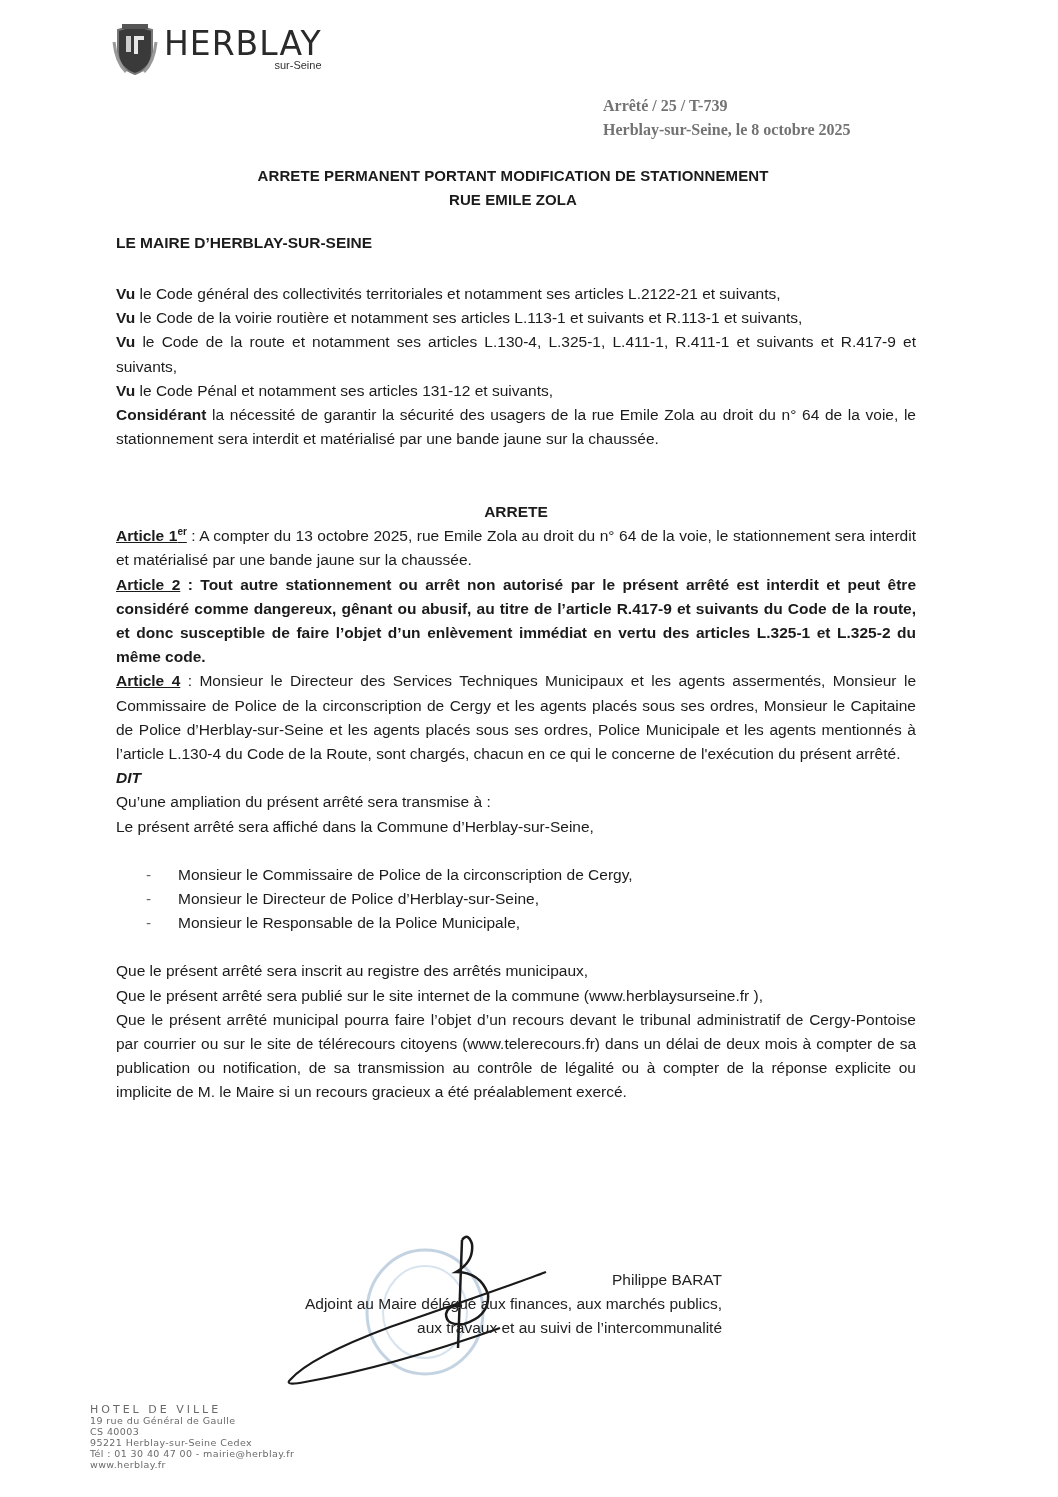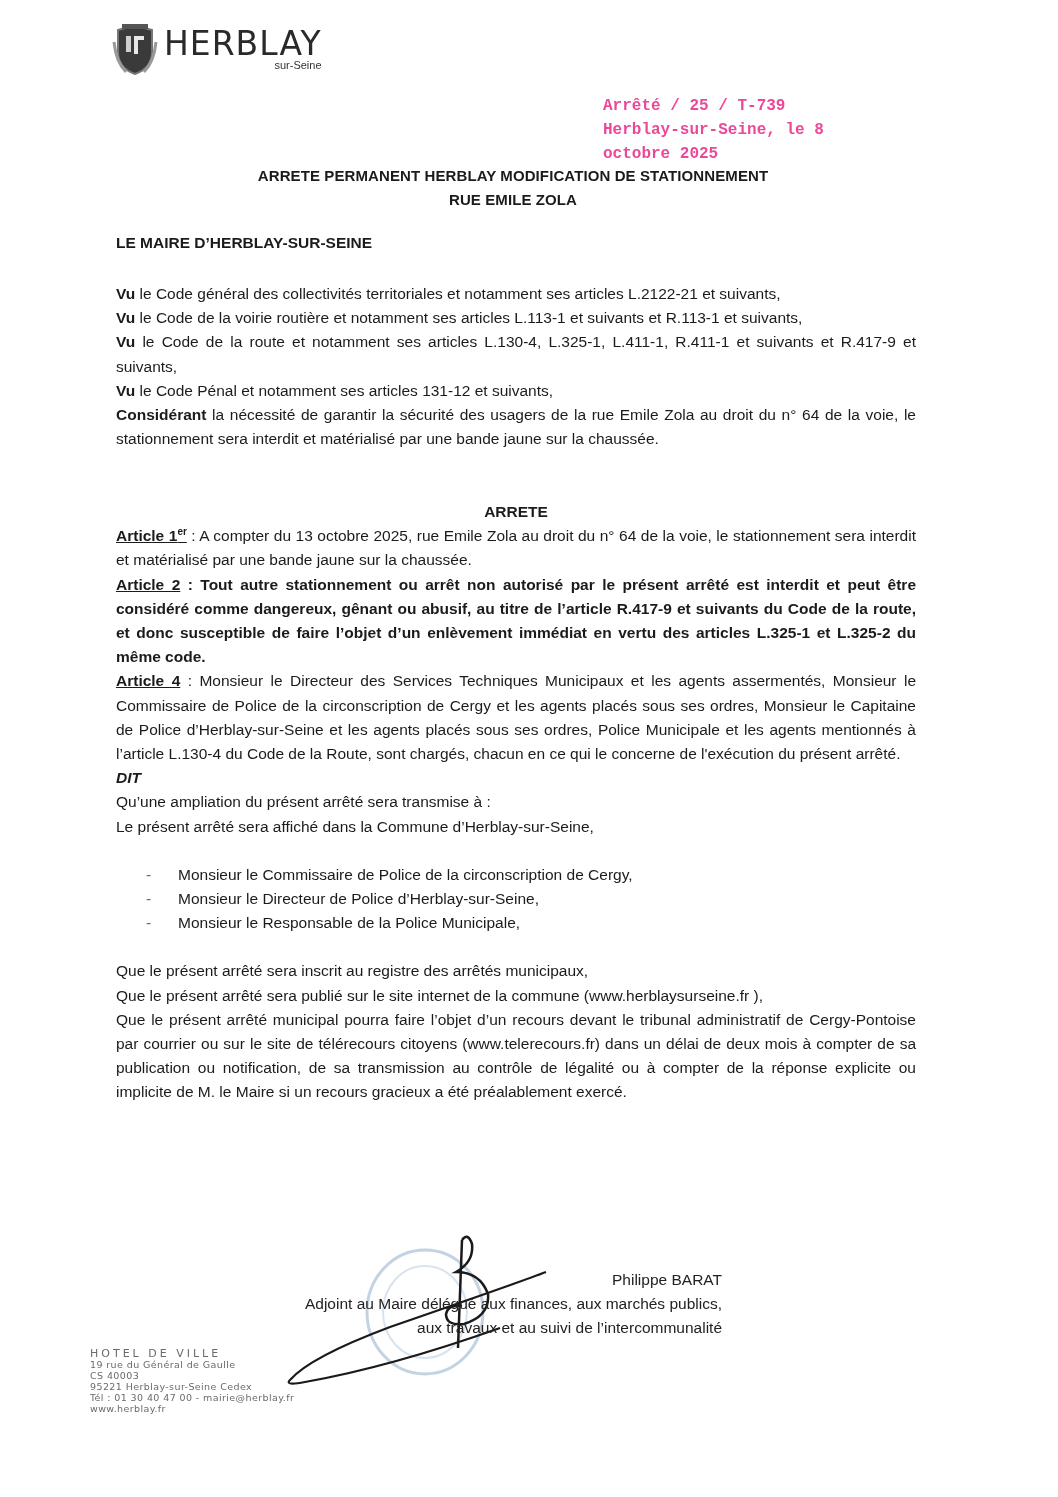--- a/index.html
+++ b/index.html
@@ -3,35 +3,35 @@
 <meta charset="utf-8">
 <style>
   html, body { margin:0; padding:0; background:#ffffff; }
   body { width:1058px; height:1497px; position:relative; overflow:hidden; font-family:"Liberation Sans", sans-serif; color:#1b1b1b; }
   .page { position:absolute; left:0; top:0; width:854px; height:1497px; }
   .logo { position:absolute; left:112px; top:22px; display:flex; align-items:center; }
   .crest { width:46px; height:54px; }
   .brand { margin-left:6px; display:flex; flex-direction:column; }
   .brand-name { font-family:"DejaVu Sans", sans-serif; font-size:33px; letter-spacing:1px; color:#2a2a2a; line-height:34px; font-weight:normal; }
   .brand-sub { font-size:11px; color:#333; align-self:flex-end; margin-top:-2px; }
-  .ref { position:absolute; left:603px; top:94px; font-family:Liberation Mono, monospace; font-weight:bold; font-size:16px; line-height:24px; color:#ec4899; }
+  .ref { position:absolute; left:603px; top:94px; font-family:Liberation Serif, serif; font-weight:bold; font-size:16px; line-height:24px; color:#737373; }
   .title { position:absolute; left:0; width:1026px; top:164px; text-align:center; font-weight:bold; font-size:15px; line-height:24px; letter-spacing:0.1px; }
   .maire { position:absolute; left:116px; top:234px; font-weight:bold; font-size:15.5px; }
   .body { position:absolute; left:116px; width:800px; font-size:15.5px; line-height:24.2px; text-align:justify; }
   .body p { margin:0; }
   .b { font-weight:bold; }
   .u { text-decoration:underline; font-weight:bold; }
   .center { text-align:center; font-weight:bold; }
   .it { font-style:italic; font-weight:bold; }
   ul.ampl { list-style:none; margin:0; padding:0; }
   ul.ampl li { position:relative; padding-left:62px; line-height:24.2px; }
   ul.ampl li .dash { position:absolute; left:30px; color:#666; }
   .sig { position:absolute; right:132px; top:1268px; text-align:right; font-size:15.5px; line-height:24px; color:#222; }
   .sig-draw { position:absolute; left:250px; top:1232px; width:300px; height:170px; }
-  .footer { position:absolute; left:90px; top:1348px; font-family:"DejaVu Sans", sans-serif; font-size:9.5px; line-height:11px; color:#6a6a6a; letter-spacing:0.4px; }
+  .footer { position:absolute; left:90px; top:1404px; font-family:"DejaVu Sans", sans-serif; font-size:9.5px; line-height:11px; color:#6a6a6a; letter-spacing:0.4px; }
   .footer .h { letter-spacing:3px; font-size:11px; }
   sup { font-size:10px; }
 </style>
 </head>
 <body>
 
 <div class="page">
 
   <div class="logo">
     <svg class="crest" viewBox="0 0 46 54">
@@ -46,21 +46,21 @@
       <span class="brand-sub">sur-Seine</span>
     </div>
   </div>
 
   <div class="ref">
     <div>Arrêté / 25 / T-739</div>
     <div>Herblay-sur-Seine, le 8 octobre 2025</div>
   </div>
 
   <div class="title">
-    <div>ARRETE PERMANENT HERBLAY MODIFICATION DE STATIONNEMENT</div>
+    <div>ARRETE PERMANENT PORTANT MODIFICATION DE STATIONNEMENT</div>
     <div>RUE EMILE ZOLA</div>
   </div>
 
   <div class="maire">LE MAIRE D’HERBLAY-SUR-SEINE</div>
 
   <div class="body" style="top:282px;">
     <p><span class="b">Vu</span><span> le Code général des collectivités territoriales et notamment ses articles L.2122-21 et suivants,</span></p>
     <p><span class="b">Vu</span><span> le Code de la voirie routière et notamment ses articles L.113-1 et suivants et R.113-1 et suivants,</span></p>
     <p><span class="b">Vu</span><span> le Code de la route et notamment ses articles L.130-4, L.325-1, L.411-1, R.411-1 et suivants et R.417-9 et suivants,</span></p>
     <p><span class="b">Vu</span><span> le Code Pénal et notamment ses articles 131-12 et suivants,</span></p>

